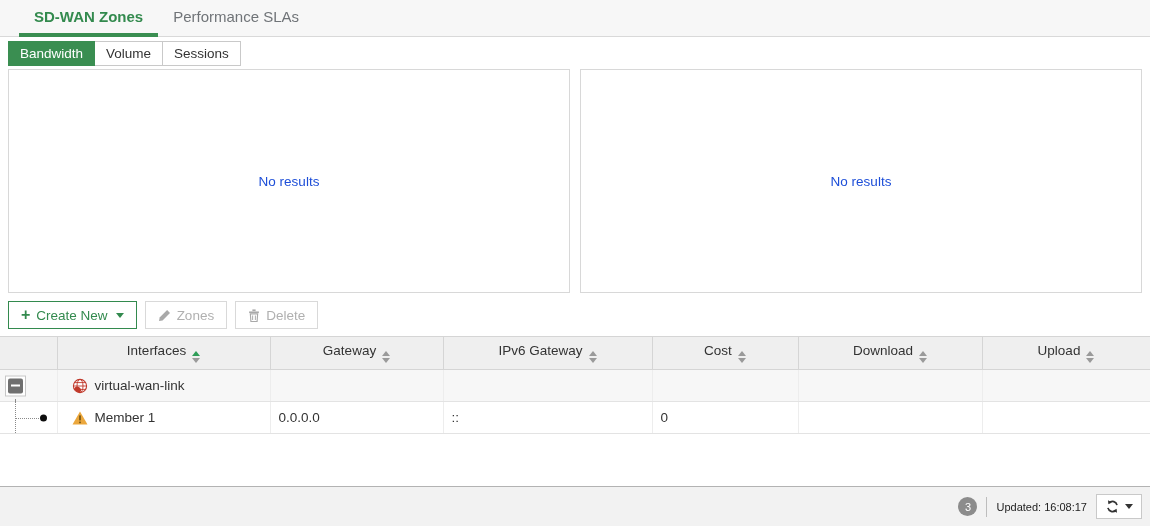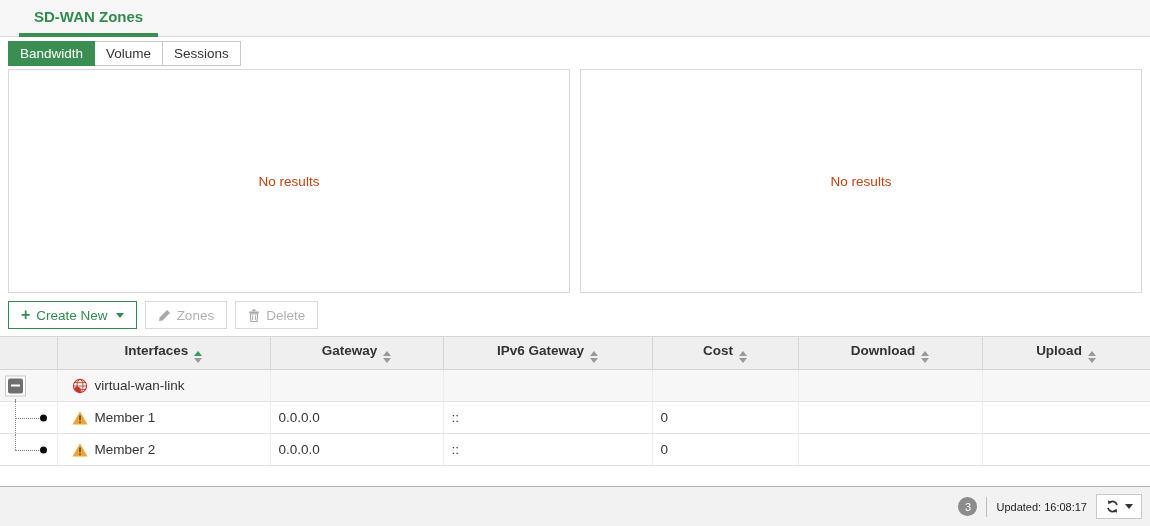--- a/index.html
+++ b/index.html
@@ -12,34 +12,34 @@
 
   
   .subtabs { display:flex; margin:4px 0 0 8px; }
   .subtab { font-size:13.5px; padding:4px 11px; border:1px solid #c9c9c9; border-left-width:0; background:#fff; color:#333; cursor:pointer; }
   .subtab:first-child { border-left-width:1px; }
   .subtab.active { background:#3a8e51; border-color:#3a8e51; color:#ffffff; }
 
   
   .charts { display:flex; gap:10px; margin:3px 8px 0 8px; }
   .chart-panel { flex:1; height:224px; border:1px solid #d8d8d8; background:#fff; display:flex; align-items:center; justify-content:center; }
-  .no-results { font-size:13.5px; color:#c2410c; }
+  .no-results { font-size:13.5px; color:#1d4ed8; }
 
   
   .toolbar { display:flex; gap:8px; margin:8px 8px 7px 8px; }
   .btn { display:inline-flex; align-items:center; gap:6px; font-size:13.5px; padding:5px 12px; background:#fff; border:1px solid #d9d9d9; cursor:pointer; }
   .btn.primary { border:1px solid #338a4e; color:#338a4e; }
   .btn.disabled { color:#b0b0b0; cursor:default; }
   .plus { color:#338a4e; font-size:16px; font-weight:bold; line-height:1; }
   .caret-down { width:0; height:0; border-left:4px solid transparent; border-right:4px solid transparent; border-top:5px solid #338a4e; margin-left:2px; }
   .btn svg { display:block; }
 
   
   table { width:1150px; border-collapse:collapse; table-layout:fixed; font-size:13.5px; }
-  thead th { background:#efefef; border:1px solid #d5d5d5; border-left:none; height:33px; font-weight:bold; text-align:center; color:#333; cursor:pointer; }
+  thead th { background:#efefef; border:1px solid #d5d5d5; border-left:none; height:33px; font-weight:normal; text-align:center; color:#333; cursor:pointer; }
   thead th:first-child { border-left:none; }
   tbody td { border-bottom:1px solid #e3e3e3; border-right:1px solid #ededed; height:32px; padding:0 0 0 8px; vertical-align:middle; }
   tbody td:last-child { border-right:none; }
   tr.zone-row td { background:#f7f7f7; }
   td.name-cell { padding-left:14px;text-align:right; }
   .cell-flex { display:flex; align-items:center; gap:7px; }
 
   .sort { display:inline-flex; flex-direction:column; gap:2px; margin-left:6px; vertical-align:-1px; }
   .tri-up { width:0; height:0; border-left:4px solid transparent; border-right:4px solid transparent; border-bottom:5px solid #9a9a9a; }
   .tri-dn { width:0; height:0; border-left:4px solid transparent; border-right:4px solid transparent; border-top:5px solid #9a9a9a; }
@@ -63,20 +63,23 @@
   .updated { font-size:11px; color:#222; }
   .refresh-btn { display:inline-flex; align-items:center; gap:5px; background:#fff; border:1px solid #c9c9c9; padding:4px 8px; cursor:pointer; }
   .refresh-btn .caret { width:0; height:0; border-left:4px solid transparent; border-right:4px solid transparent; border-top:5px solid #333; }
 </style>
 </head>
 <body>
 
 <div class="tabbar">
   <div class="tab active">
       <span>SD-WAN Zones</span>
+    </div>
+  <div class="tab">
+      <span>Performance SLAs</span>
     </div>
 </div>
 
 <div class="subtabs">
   <div class="subtab active">Bandwidth</div>
   <div class="subtab">Volume</div>
   <div class="subtab">Sessions</div>
 </div>
 
 <div class="charts">
@@ -205,42 +208,20 @@
           </svg>
           <span>Member 1</span>
         </span>
       </td>
       <td>0.0.0.0</td>
       <td>::</td>
       <td>0</td>
       <td></td>
       <td></td>
     </tr>
-    <tr>
-      <td class="tree-cell">
-        <span class="vline-half"></span>
-        <span class="hline"></span>
-        <span class="node-dot"></span>
-      </td>
-      <td class="name-cell">
-        <span class="cell-flex">
-          <svg width="16" height="14" viewBox="0 0 16 14">
-            <path d="M8 0.5 L15.5 13.5 H0.5 Z" fill="#eba73c"></path>
-            <rect x="7.2" y="4.4" width="1.6" height="5" fill="#6b4e12"></rect>
-            <rect x="7.2" y="10.6" width="1.6" height="1.6" fill="#6b4e12"></rect>
-          </svg>
-          <span>Member 2</span>
-        </span>
-      </td>
-      <td>0.0.0.0</td>
-      <td>::</td>
-      <td>0</td>
-      <td></td>
-      <td></td>
-    </tr>
   </tbody>
 </table>
 
 <div class="footer">
   <span class="badge">3</span>
   <span class="foot-div"></span>
   <span class="updated">Updated: 16:08:17</span>
   <button class="refresh-btn">
     <svg width="15" height="15" viewBox="0 0 16 16">
       <path d="M3.2 9.5 a5 5 0 0 0 8.3 2.6" fill="none" stroke="#333" stroke-width="1.8"></path>

